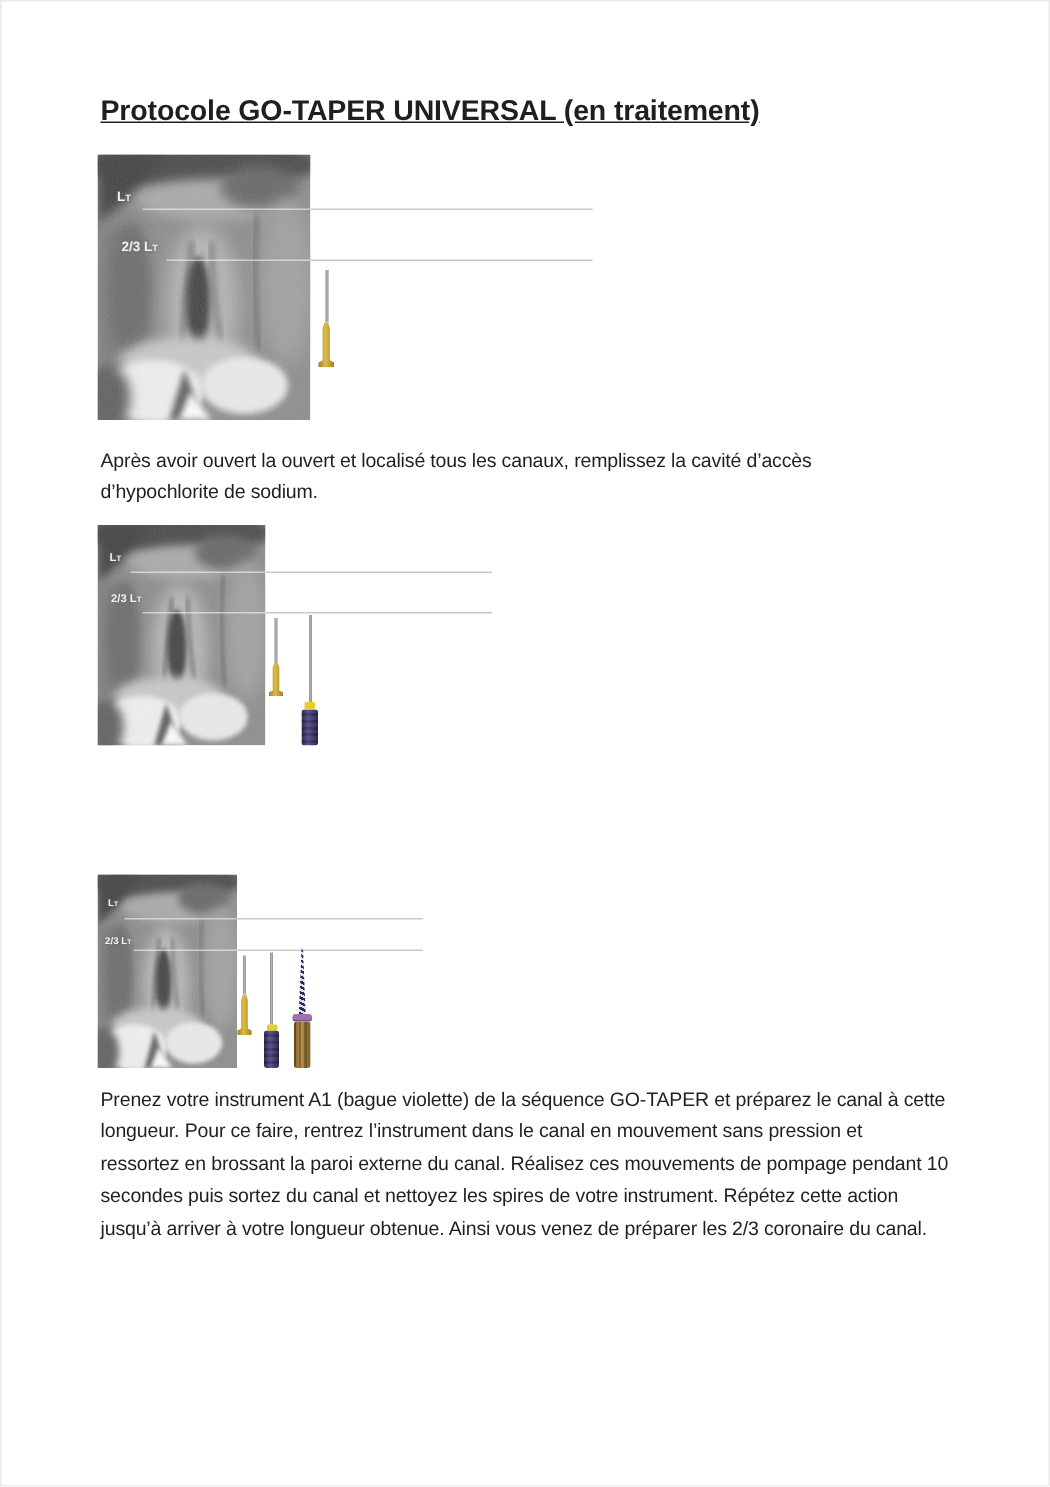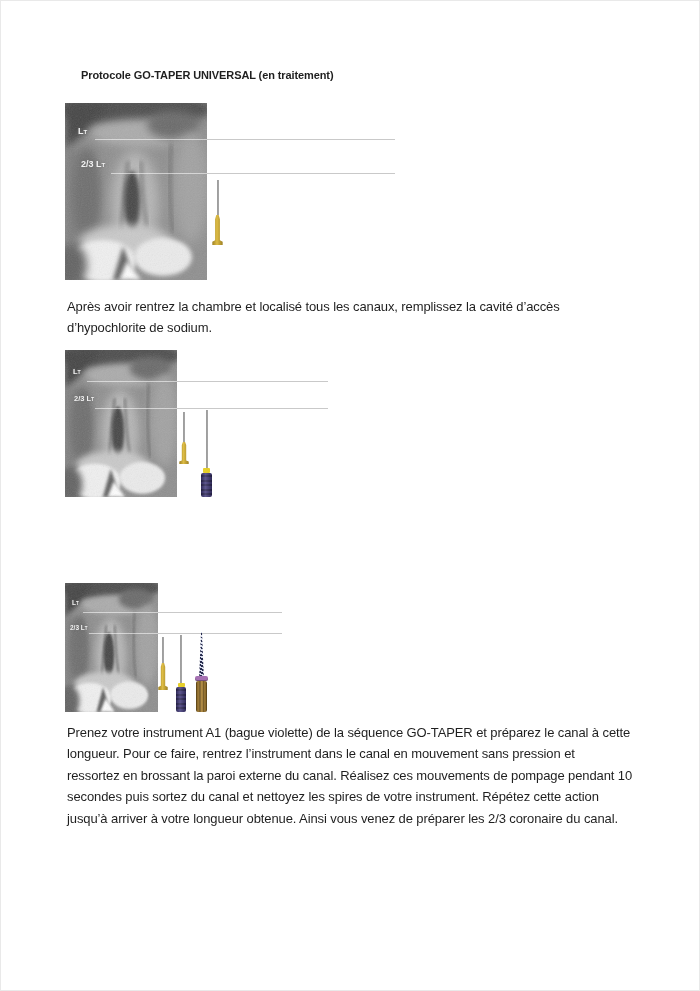--- a/index.html
+++ b/index.html
@@ -2,22 +2,22 @@
 <html lang="fr" style="--text: #1f1f1f; --measure-line: #c9c9c9; --needle-hub-dark: #9a7d22; --needle-hub-light: #ddbc45; --k10-stop: #e6cf2b; --k10-handle: #423a7a; --k10-handle-dark: #2e2858; --a1-ring: #a570b2; --a1-handle: #aa8030; --a1-handle-dark: #7d5c1d; --a1-shaft-dark: #262b4d; --a1-shaft-light: #d9dded;"><head>
 <meta charset="utf-8">
 <style>
   html,body{margin:0;padding:0;background:#fff;}
   .page{
     position:relative;width:700px;height:991px;background:#fff;overflow:hidden;
     font-family:"Liberation Sans",sans-serif;color:var(--text,#1f1f1f);
     box-shadow:inset 0 0 0 1px #e9e9e9;
   }
   .title{
-    position:absolute;left:81px;top:67px;width:600px;
-    font-size:11px;font-weight:700;letter-spacing:-0.1px;line-height:16px;
+    position:absolute;left:67px;top:67px;width:600px;
+    font-size:19px;font-weight:700;letter-spacing:-0.1px;line-height:16px;text-decoration:underline;
   }
   .para{
     position:absolute;left:67px;width:590px;
     font-size:13px;line-height:21.4px;letter-spacing:-0.1px;
     white-space:pre-line;
   }
   .p1{top:296px}
   .p2{top:513px}
   .p3{top:722px}
 
@@ -176,21 +176,21 @@
       <span class="iline iline-b"></span>
     </div>
     <span class="mline mline-a"></span>
     <span class="mline mline-b"></span>
     <div class="inst needle">
       <span class="shaft n-shaft"></span>
       <span class="n-hub"></span>
     </div>
   </figure>
 
-  <div class="para p1">Après avoir rentrez la chambre et localisé tous les canaux, remplissez la cavité d’accès
+  <div class="para p1">Après avoir ouvert la ouvert et localisé tous les canaux, remplissez la cavité d’accès
 d’hypochlorite de sodium.</div>
 
   <figure class="fig fig2" style="margin:0">
     <div class="xray">
       <svg viewBox="0 0 142 177" preserveAspectRatio="none">
           <use href="#xray-art"></use>
         </svg>
       <span class="xl xl-lt"><span>L</span><span class="sub">T</span></span>
       <span class="xl xl-lt23"><span>2/3 L</span><span class="sub">T</span></span>
       <span class="iline iline-a"></span>

